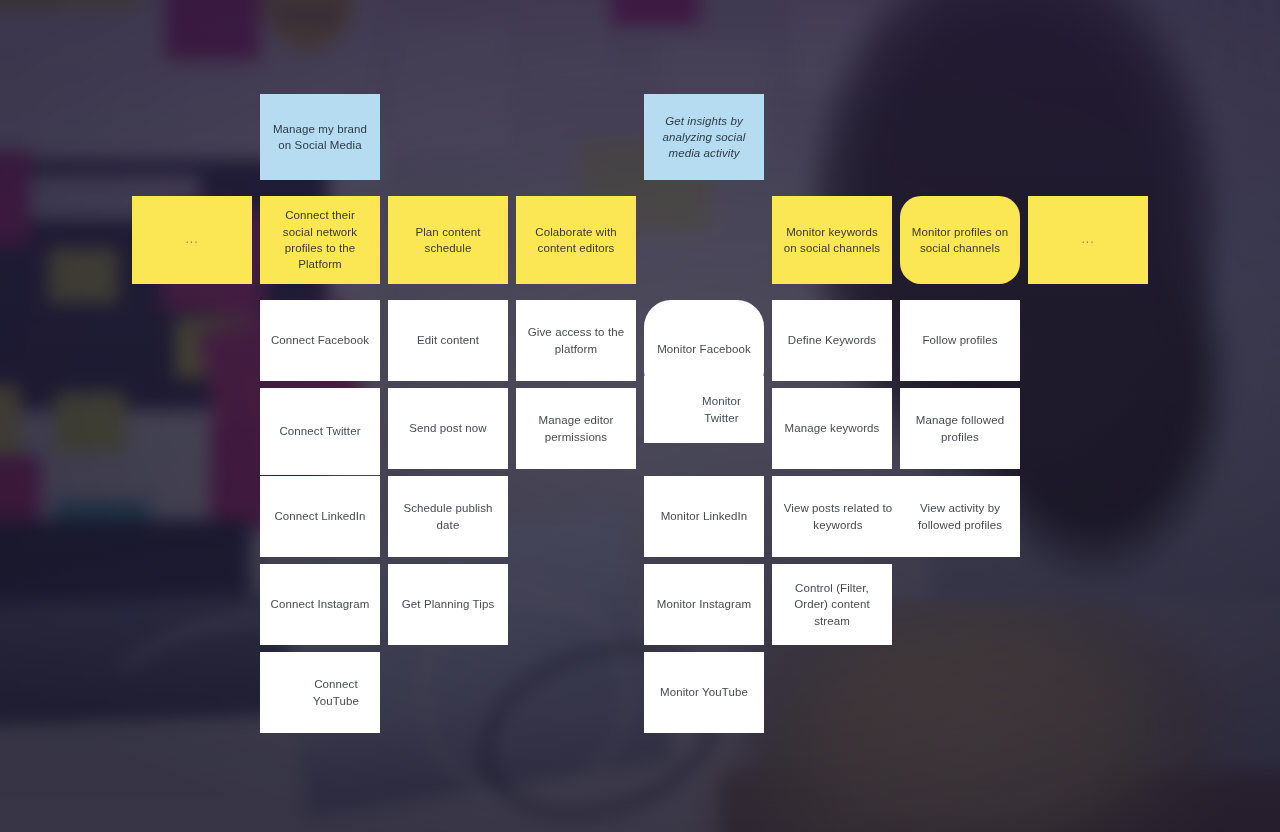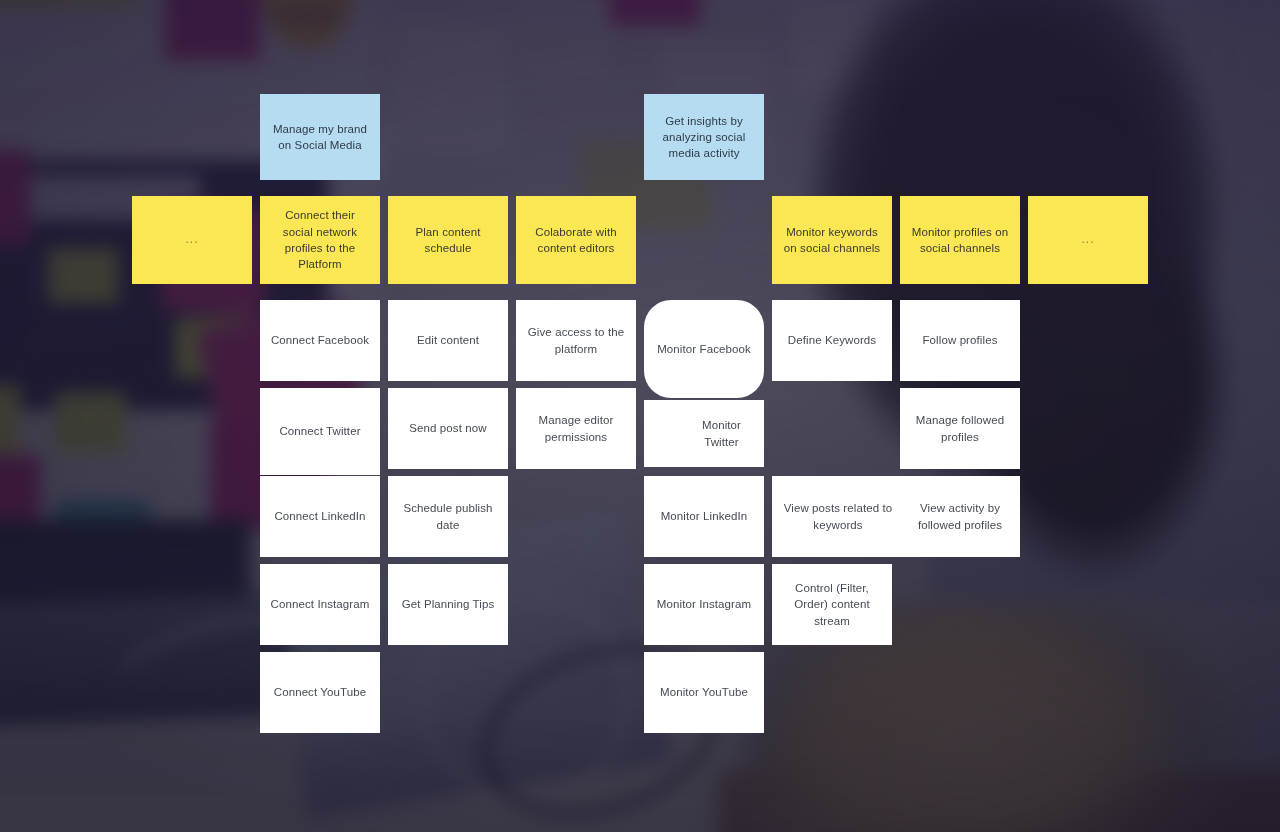--- a/index.html
+++ b/index.html
@@ -227,39 +227,39 @@
     <div class="pl hair2"></div>
     <div class="pl hair"></div>
   </div>
 
   <div id="tint"></div>
 
   <div id="cards">
       <div class="card goal" style="left: 260px; top: 94px; width: 120px; height: 86px;">
         <span>Manage my brand on Social Media</span>
       </div>
-      <div class="card goal" style="left: 644px; top: 94px; width: 120px; height: 86px;">
+      <div class="card goal" style="left: 644px; top: 94px; width: 120px; height: 86px; font-style: italic;">
         <span>Get insights by analyzing social media activity</span>
       </div>
       <div class="card activity ellipsis" style="left: 132px; top: 196px; width: 120px; height: 88px;">
         <span>...</span>
       </div>
       <div class="card activity" style="left: 260px; top: 196px; width: 120px; height: 88px; text-align: center;">
         <span>Connect their social network profiles to the Platform</span>
       </div>
       <div class="card activity" style="left: 388px; top: 196px; width: 120px; height: 88px;">
         <span>Plan content schedule</span>
       </div>
       <div class="card activity" style="left: 516px; top: 196px; width: 120px; height: 88px;">
         <span>Colaborate with content editors</span>
       </div>
       <div class="card activity" style="left: 772px; top: 196px; width: 120px; height: 88px;">
         <span>Monitor keywords on social channels</span>
       </div>
-      <div class="card activity" style="left: 900px; top: 196px; width: 120px; height: 88px;">
+      <div class="card activity" style="left: 900px; top: 196px; width: 120px; height: 88px; border-radius: 21px;">
         <span>Monitor profiles on social channels</span>
       </div>
       <div class="card activity ellipsis" style="left: 1028px; top: 196px; width: 120px; height: 88px;">
         <span>...</span>
       </div>
       <div class="card story" style="left: 260px; top: 300px; width: 120px; height: 81px; justify-content: center;">
         <span>Connect Facebook</span>
       </div>
       <div class="card story" style="left: 388px; top: 300px; width: 120px; height: 81px;">
         <span>Edit content</span>
@@ -278,22 +278,25 @@
       </div>
       <div class="card story" style="left: 260px; top: 388px; width: 120px; height: 87px;">
         <span>Connect Twitter</span>
       </div>
       <div class="card story" style="left: 388px; top: 388px; width: 120px; height: 81px;">
         <span>Send post now</span>
       </div>
       <div class="card story" style="left: 516px; top: 388px; width: 120px; height: 81px;">
         <span>Manage editor permissions</span>
       </div>
-      <div class="card story" style="left: 644px; top: 400px; width: 120px; height: 67px; padding-left: 44px;">
+      <div class="card story" style="left: 644px; top: 376px; width: 120px; height: 67px; padding-left: 44px;">
         <span>Monitor Twitter</span>
+      </div>
+      <div class="card story" style="left: 772px; top: 388px; width: 120px; height: 81px;">
+        <span>Manage keywords</span>
       </div>
       <div class="card story" style="left: 900px; top: 388px; width: 120px; height: 81px;">
         <span>Manage followed profiles</span>
       </div>
       <div class="card story" style="left: 260px; top: 476px; width: 120px; height: 81px;">
         <span>Connect LinkedIn</span>
       </div>
       <div class="card story" style="left: 388px; top: 476px; width: 120px; height: 81px;">
         <span>Schedule publish date</span>
       </div>
@@ -311,21 +314,21 @@
       </div>
       <div class="card story" style="left: 388px; top: 564px; width: 120px; height: 81px;">
         <span>Get Planning Tips</span>
       </div>
       <div class="card story" style="left: 644px; top: 564px; width: 120px; height: 81px;">
         <span>Monitor Instagram</span>
       </div>
       <div class="card story" style="left: 772px; top: 564px; width: 120px; height: 81px;">
         <span>Control (Filter, Order) content stream</span>
       </div>
-      <div class="card story" style="left: 260px; top: 652px; width: 120px; height: 81px;">
+      <div class="card story" style="left: 260px; top: 652px; width: 120px; height: 81px; padding-left: 41px;">
         <span>Connect YouTube</span>
       </div>
       <div class="card story" style="left: 644px; top: 652px; width: 120px; height: 81px;">
         <span>Monitor YouTube</span>
       </div>
     </div>
 
 </div>
 
 </body></html>

